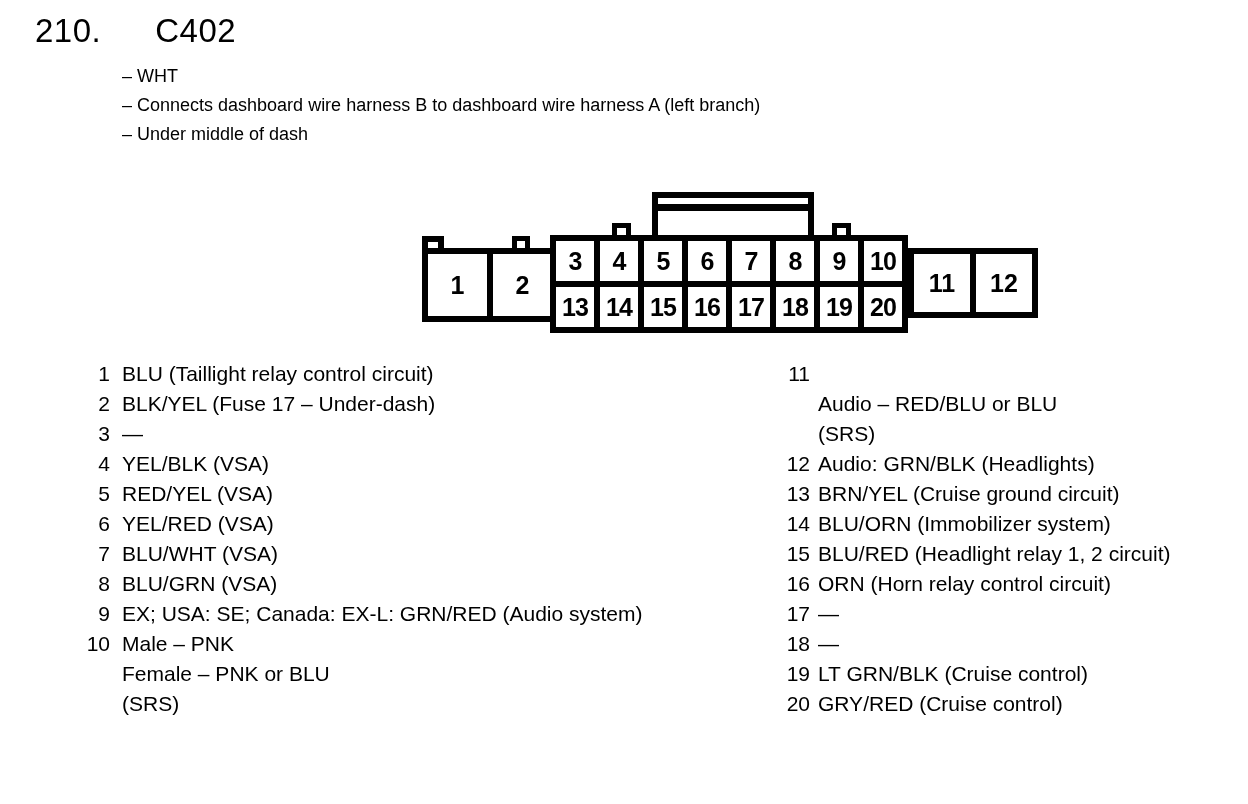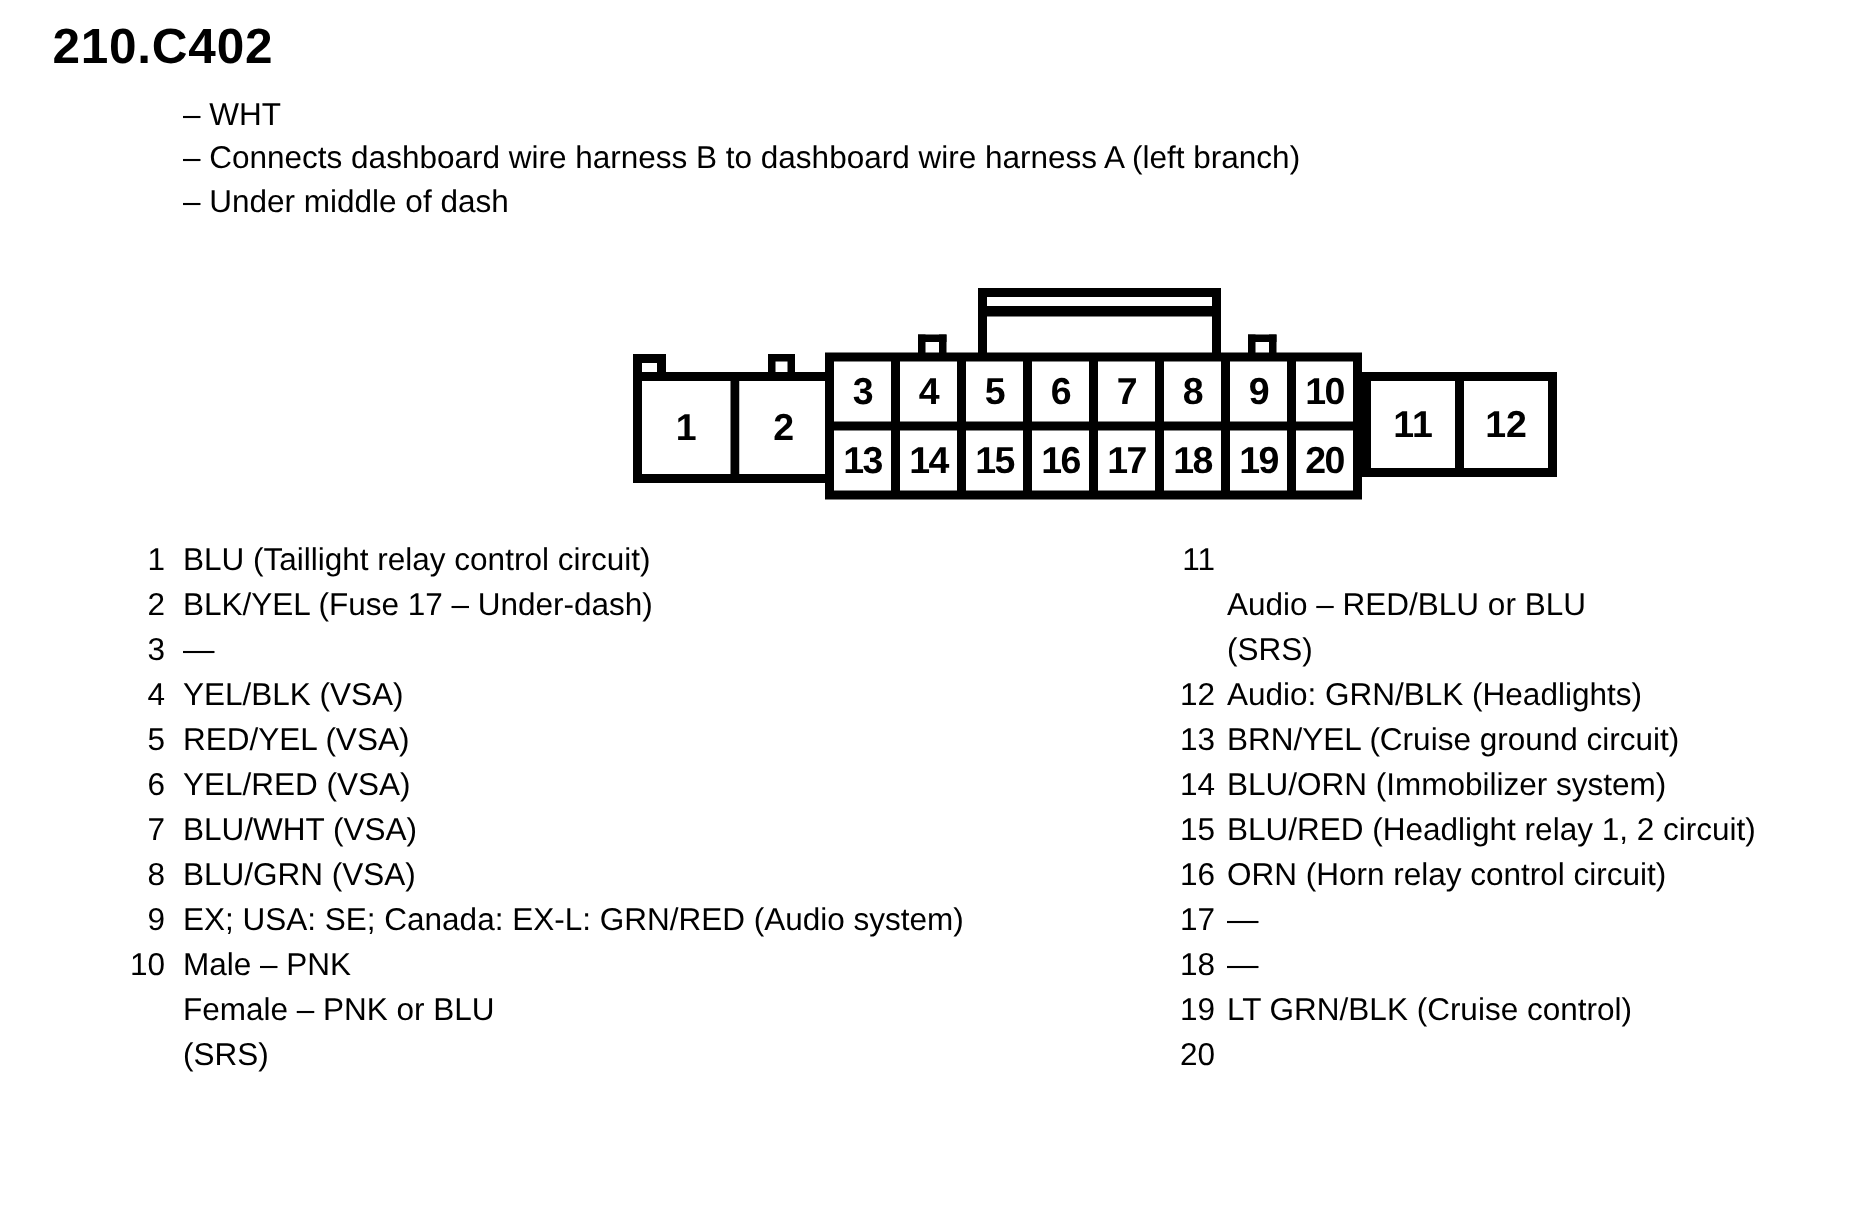--- a/index.html
+++ b/index.html
@@ -5,25 +5,25 @@
   * { margin:0; padding:0; box-sizing:border-box; }
   html,body { background:#ffffff; }
   body {
     position:relative; width:1248px; height:804px;
     font-family:"Liberation Sans", sans-serif; color:#000;
     overflow:hidden;
   }
   .abs { position:absolute; }
 
   
-  .title { left:35px; top:12px; display:flex; font-size:33px; font-weight:bold; letter-spacing:0.5px; }
-  .title .t-name { }
-
-  
-  .notes { left:122px; top:62px; font-size:21px; line-height:29px; white-space:nowrap; }
+  .title { left:35px; top:12px; display:flex; font-size:33px; font-weight:normal; letter-spacing:0.5px;gap:37px; }
+  .title .t-name { margin-left:17px; }
+
+  
+  .notes { left:122px; top:62px; font-size:18px; line-height:29px; white-space:nowrap; }
 
   
   .connector { left:422px; top:192px; width:616px; height:142px; }
   .connector .blk { position:absolute; border:6px solid #000; background:#fff; }
 
   .latch { left:230px; top:0; width:162px; height:46px; border:6px solid #000; border-bottom:none; background:#fff; position:absolute; }
   .latch-bar { margin-top:6px; height:7px; background:#000; }
 
   .tab { position:absolute; border:5px solid #000; border-bottom:none; background:#fff; }
   .tab-p4 { left:190px; top:31px; width:19px; height:15px; }
@@ -215,14 +215,15 @@
       <span class="txt">—</span>
     </div>
 
     <div class="pin-row">
       <span class="num">19</span>
       <span class="txt">LT GRN/BLK (Cruise control)</span>
     </div>
 
     <div class="pin-row">
       <span class="num">20</span>
+      <span class="txt">GRY/RED (Cruise control)</span>
     </div>
   </div>
 
 </body></html>

